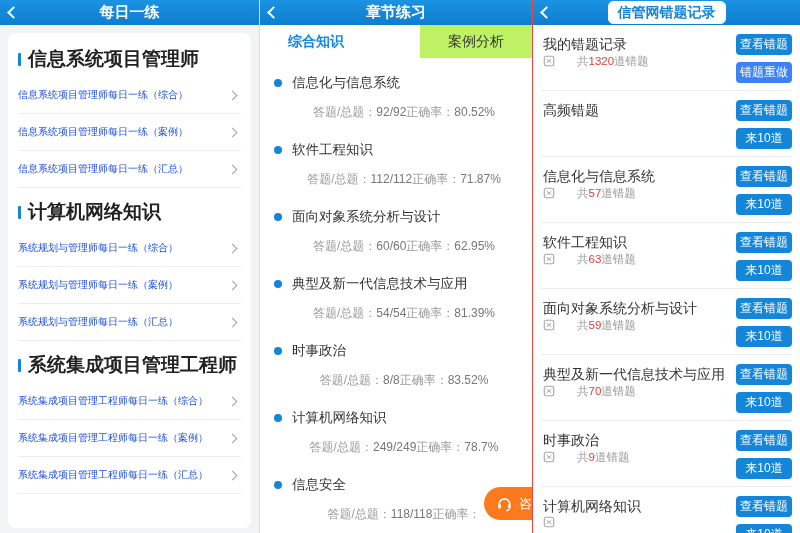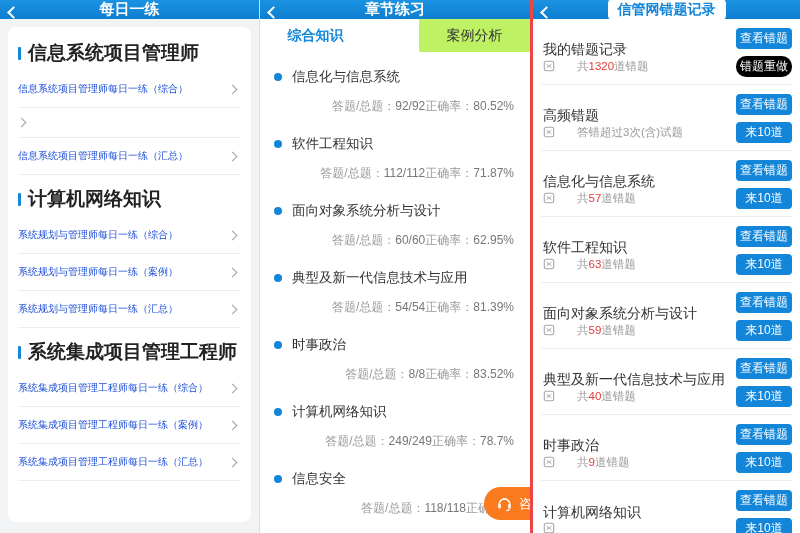--- a/index.html
+++ b/index.html
@@ -2,24 +2,24 @@
 <html><head>
 <meta charset="utf-8">
 <style>
   * { margin:0; padding:0; box-sizing:border-box; }
   html,body { width:800px; height:533px; overflow:hidden; background:#fff;
     font-family:"Liberation Sans","DejaVu Sans",sans-serif; }
   .app { display:flex; width:800px; height:533px; }
 
   .panel { position:relative; height:533px; overflow:hidden; }
   .panel-left  { width:260px; background:#f2f3f5; border-right:1px solid #dcdcdc; }
-  .panel-mid   { width:273px; background:#ffffff; border-right:3px solid #ef4444; }
+  .panel-mid   { width:273px; background:#ffffff; border-right:1px solid #ef4444; }
   .panel-right { width:267px; background:#ffffff; }
 
-  .header { height:19px; background:linear-gradient(180deg,#1b92e2 0%,#0e7ecf 100%);
+  .header { height:25px; background:linear-gradient(180deg,#1b92e2 0%,#0e7ecf 100%);
     display:flex; align-items:center; justify-content:center; position:relative;
     color:#fff; font-size:15px; font-weight:bold; }
   .back { position:absolute; left:9px; top:8px; width:9px; height:9px;
     border-left:2px solid #fff; border-bottom:2px solid #fff; transform:rotate(45deg); cursor:pointer; }
 
   
   .card { margin:8px 8px 0 8px; background:#fff; border-radius:8px; padding:2px 10px 0 10px; height:495px; overflow:hidden; }
   .section-title { display:flex; align-items:center; padding:11px 0 5px 0;
     font-size:19px; font-weight:bold; color:#222; }
   .section-bar { width:3px; height:13px; background:#1386d9; margin-right:7px; border-radius:1px; }
@@ -33,42 +33,42 @@
   .tabs { display:flex; height:33px;gap:48px; }
   .tab { flex:1; display:flex; align-items:center; justify-content:center;
     font-size:14px; cursor:pointer; }
   .tab.active { background:#fff; color:#1386d9; font-weight:bold; }
   .tab.inactive { background:#bef264; color:#333; }
   .chapters { padding:8px 0 0 0; }
   .chap { padding:8px 16px 6px 14px; }
   .chap-title-row { display:flex; align-items:center; cursor:pointer; }
   .dot { width:8px; height:8px; border-radius:50%; background:#1386d9; margin-right:10px; flex:none; }
   .chap-name { font-size:13.5px; color:#333; }
-  .chap-stats { display:flex; justify-content:flex-end; padding:12px 0 6px 18px;
+  .chap-stats { display:flex; justify-content:center; padding:12px 0 6px 18px;
     font-size:12px; color:#999; }
   .stat-val { color:#777; }
   .consult { position:absolute; top:487px; left:224px; height:33px; width:90px;
     background:#fa7a1d; border-radius:17px; display:flex; align-items:center;
     padding:0 12px; color:#fff; font-size:13px; gap:6px; cursor:pointer; }
 
   
   .seg { display:flex; border:1px solid #fff; border-radius:5px; overflow:hidden; height:23px; }
   .seg-btn { padding:0 9px; line-height:21px; font-size:14px; font-weight:bold; cursor:pointer; }
   .seg-btn.active { background:#fff; color:#1386d9; }
   .seg-btn.inactive { color:#fff; }
   .rrows { padding:0 8px; }
   .rrow { display:flex; justify-content:space-between; padding:9px 0 7px 2px; border-bottom:1px solid #ededed; }
-  .rrow-left { display:flex; flex-direction:column; justify-content:flex-end; }
+  .rrow-left { display:flex; flex-direction:column; justify-content:flex-start; }
   .rrow-title { font-size:14px; color:#333; padding-top:2px; }
   .rrow-sub { display:flex; align-items:center; gap:22px; font-size:11.5px; color:#999; padding-bottom:3px; }
   .red { color:#e03c3c; }
   .rrow-btns { display:flex; flex-direction:column; gap:7px; align-items:flex-end; }
   .btn { width:56px; height:21px; border-radius:4px; background:#1386d9; color:#fff;
     font-size:12px; display:flex; align-items:center; justify-content:center; cursor:pointer; }
-  .btn.danger { background:#000000;border-radius:10px; }
+  .btn.danger { background:#3b82f6; }
   .doc-icon { flex:none; }
 </style>
 </head>
 <body>
 
 <div class="app">
 
   <div class="panel panel-left">
     <div class="header">
       <span class="back"></span>
@@ -78,20 +78,21 @@
       <div id="left-sections">
           <div class="section-title">
             <span class="section-bar"></span>
             <span>信息系统项目管理师</span>
           </div>
           <div class="lrow">
             <span class="lrow-label">信息系统项目管理师每日一练（综合）</span>
             <span class="chev"></span>
           </div>
           <div class="lrow">
+            <span class="lrow-label">信息系统项目管理师每日一练（案例）</span>
             <span class="chev"></span>
           </div>
           <div class="lrow">
             <span class="lrow-label">信息系统项目管理师每日一练（汇总）</span>
             <span class="chev"></span>
           </div>
           <div class="section-title">
             <span class="section-bar"></span>
             <span>计算机网络知识</span>
           </div>
@@ -239,27 +240,20 @@
             </div>
           </div>
           <div class="rrow-btns">
             <div class="btn">查看错题</div>
             <div class="btn danger">错题重做</div>
           </div>
         </div>
         <div class="rrow">
           <div class="rrow-left">
             <div class="rrow-title">高频错题</div>
-            <div class="rrow-sub">
-              <span class="doc-icon"><svg width="12" height="12" viewBox="0 0 14 14" fill="none">
-                  <rect x="1.5" y="1.5" width="11" height="11" rx="2" stroke="#a7a7a7" stroke-width="1.3"></rect>
-                  <path d="M4.6 5.2l4.8 3.6M9.4 5.2L4.6 8.8" stroke="#a7a7a7" stroke-width="1.1" stroke-linecap="round"></path>
-                </svg></span>
-              <span><span>答错超过3次(含)试题</span><span class="red"></span><span></span></span>
-            </div>
           </div>
           <div class="rrow-btns">
             <div class="btn">查看错题</div>
             <div class="btn">来10道</div>
           </div>
         </div>
         <div class="rrow">
           <div class="rrow-left">
             <div class="rrow-title">信息化与信息系统</div>
             <div class="rrow-sub">
@@ -308,21 +302,21 @@
           </div>
         </div>
         <div class="rrow">
           <div class="rrow-left">
             <div class="rrow-title">典型及新一代信息技术与应用</div>
             <div class="rrow-sub">
               <span class="doc-icon"><svg width="12" height="12" viewBox="0 0 14 14" fill="none">
                   <rect x="1.5" y="1.5" width="11" height="11" rx="2" stroke="#a7a7a7" stroke-width="1.3"></rect>
                   <path d="M4.6 5.2l4.8 3.6M9.4 5.2L4.6 8.8" stroke="#a7a7a7" stroke-width="1.1" stroke-linecap="round"></path>
                 </svg></span>
-              <span><span>共</span><span class="red">40</span><span>道错题</span></span>
+              <span><span>共</span><span class="red">70</span><span>道错题</span></span>
             </div>
           </div>
           <div class="rrow-btns">
             <div class="btn">查看错题</div>
             <div class="btn">来10道</div>
           </div>
         </div>
         <div class="rrow">
           <div class="rrow-left">
             <div class="rrow-title">时事政治</div>

